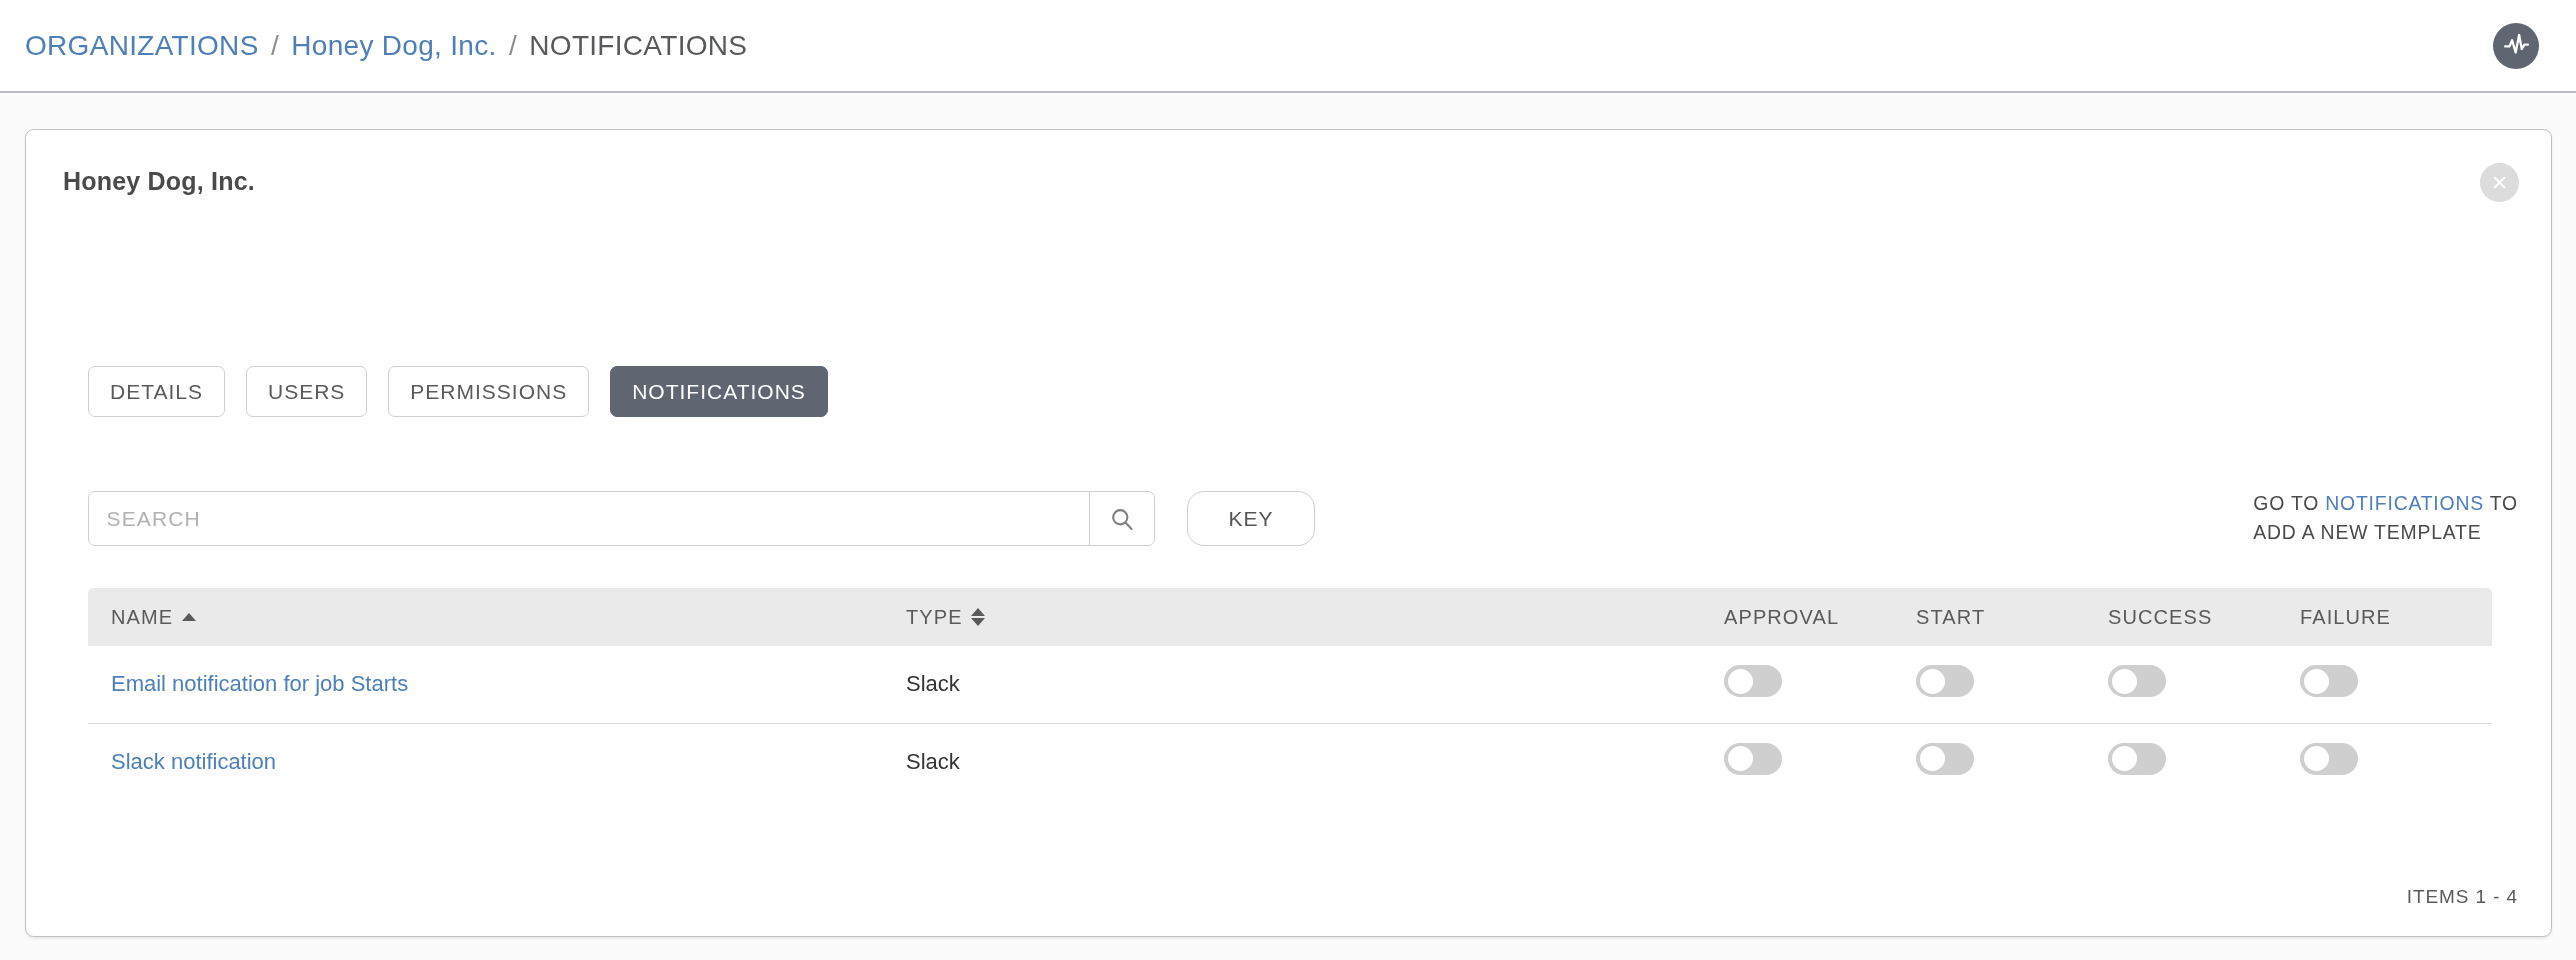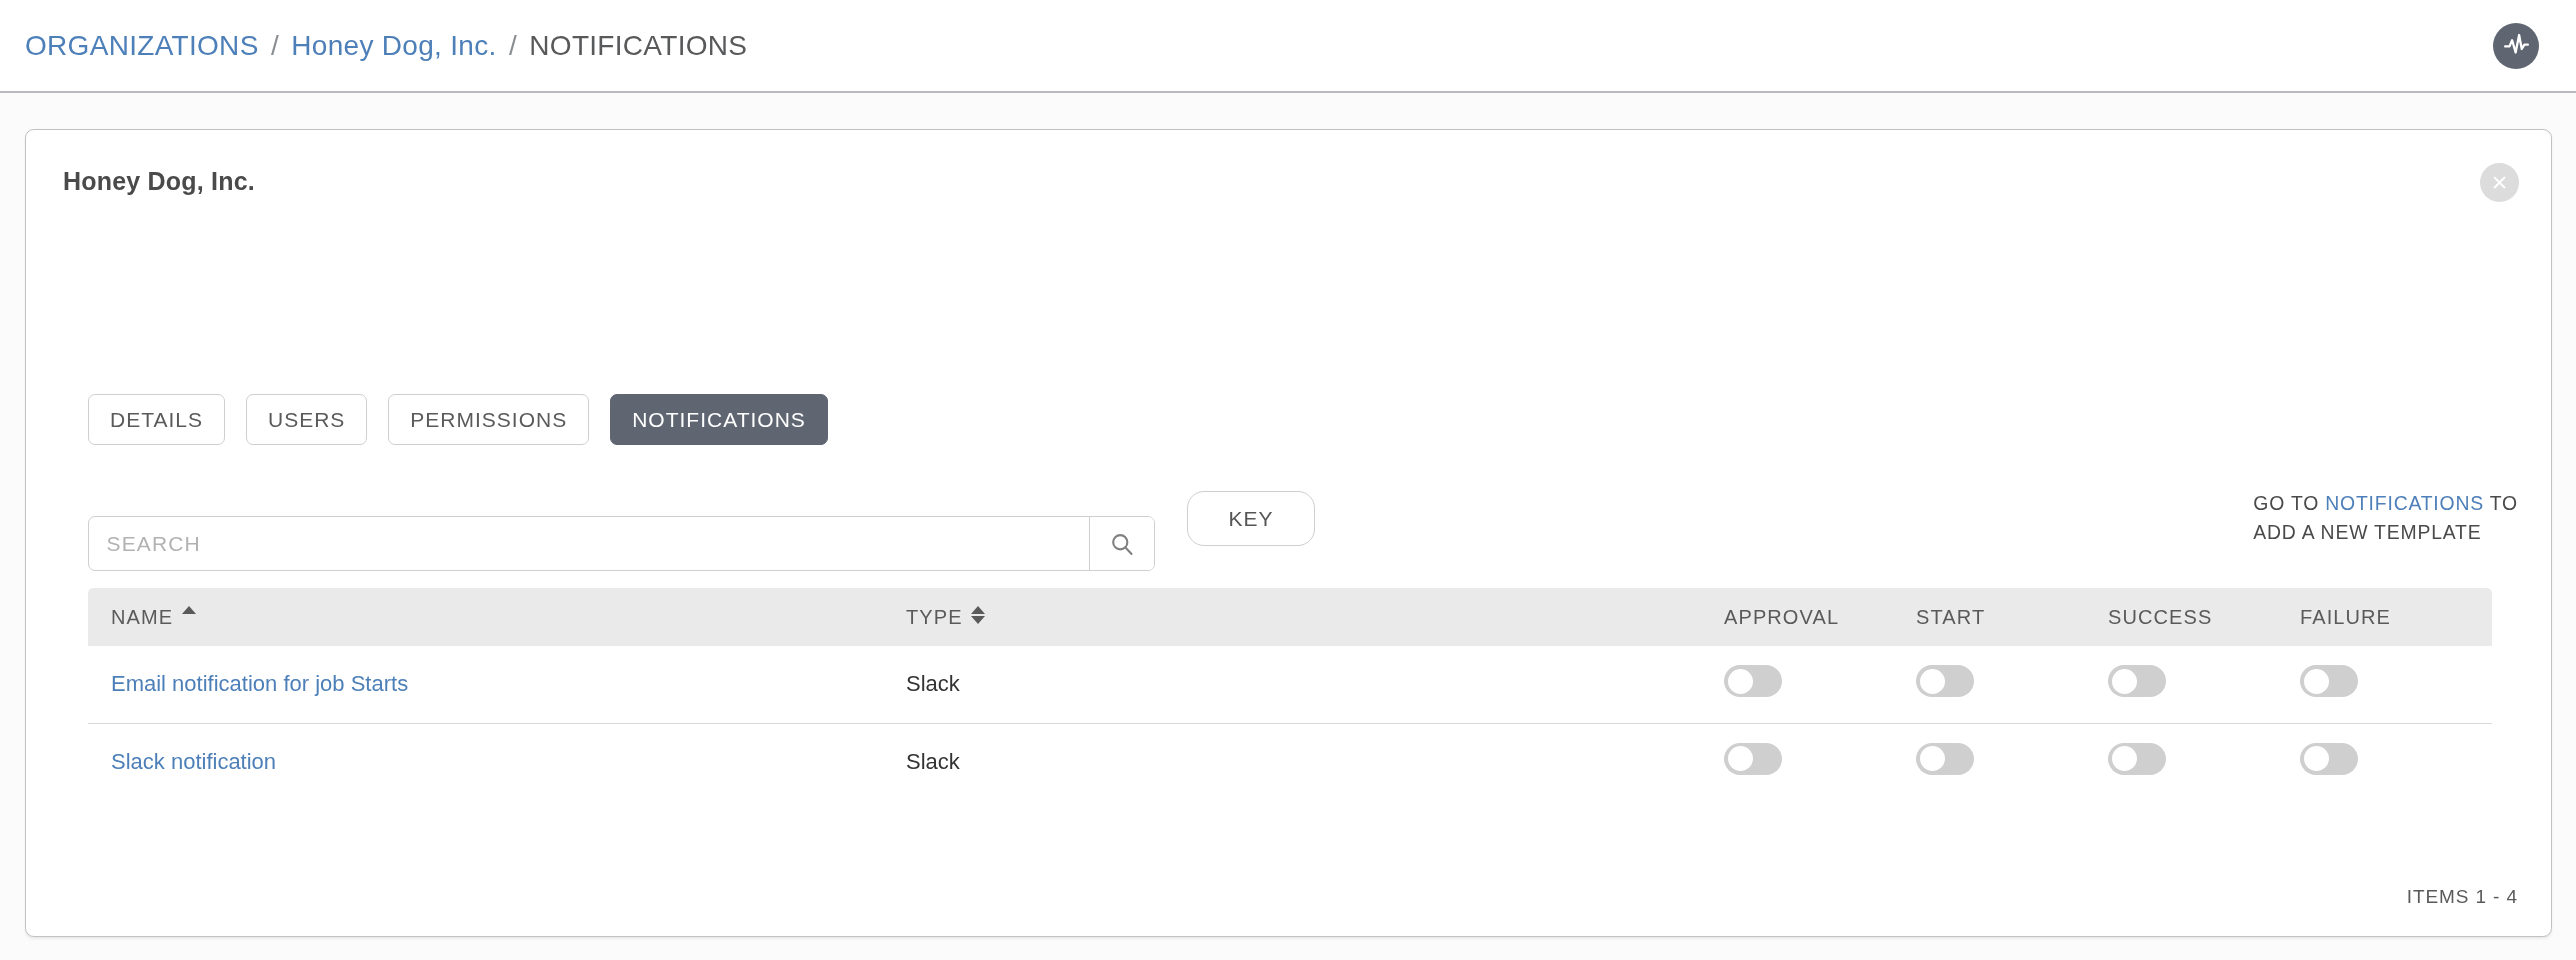--- a/index.html
+++ b/index.html
@@ -108,41 +108,39 @@
     background: #ffffff;
     color: #5a5a5a;
     font-size: 21px;
     letter-spacing: 1px;
     display: flex;
     align-items: center;
     justify-content: center;
     cursor: pointer;
     font-family: "Liberation Sans", sans-serif;
     white-space: nowrap;
-    margin-top: 28px;
   }
   .tab.active {
     background: #5f6672;
     border-color: #5f6672;
     color: #ffffff;
   }
 
   
   .search-wrap {
     position: absolute;
     left: 62px;
     top: 361px;
     width: 1067px;
     height: 55px;
     display: flex;
     border: 1.8px solid #cdcfd2;
     border-radius: 7px;
     background: #fff;
     overflow: hidden;
-    margin-top: 25px;
   }
   .search-input {
     flex: 1;
     border: none;
     outline: none;
     padding: 0 17.6px;
     font-size: 21px;
     letter-spacing: 1px;
     color: #5a5a5a;
     background: transparent;
@@ -202,21 +200,21 @@
     font-weight: normal;
     letter-spacing: 1.1px;
     color: #5a5a5a;
     text-align: left;
     vertical-align: middle;
     padding: 0;
   }
   .tbl thead th:first-child { border-radius: 5.3px 0 0 0; padding-left: 23px; }
   .tbl thead th:last-child  { border-radius: 0 5.3px 0 0; }
 
-  .th-inner { display: inline-flex; gap: 8.8px; cursor: pointer; }
+  .th-inner { display: inline-flex; align-items: center; gap: 8.8px; cursor: pointer; }
   .caret-stack { display: inline-flex; flex-direction: column; gap: 2.6px; line-height: 0; }
   .caret { width: 0; height: 0; border-left: 7px solid transparent; border-right: 7px solid transparent; }
   .caret.up   { border-bottom: 8px solid #5a5a5a; }
   .caret.down { border-top: 8px solid #5a5a5a; }
 
   .col-name { width: 818px; }
   .col-type { width: 818px; }
   .col-tog  { width: 192px; }
 
   .tbl tbody td {

